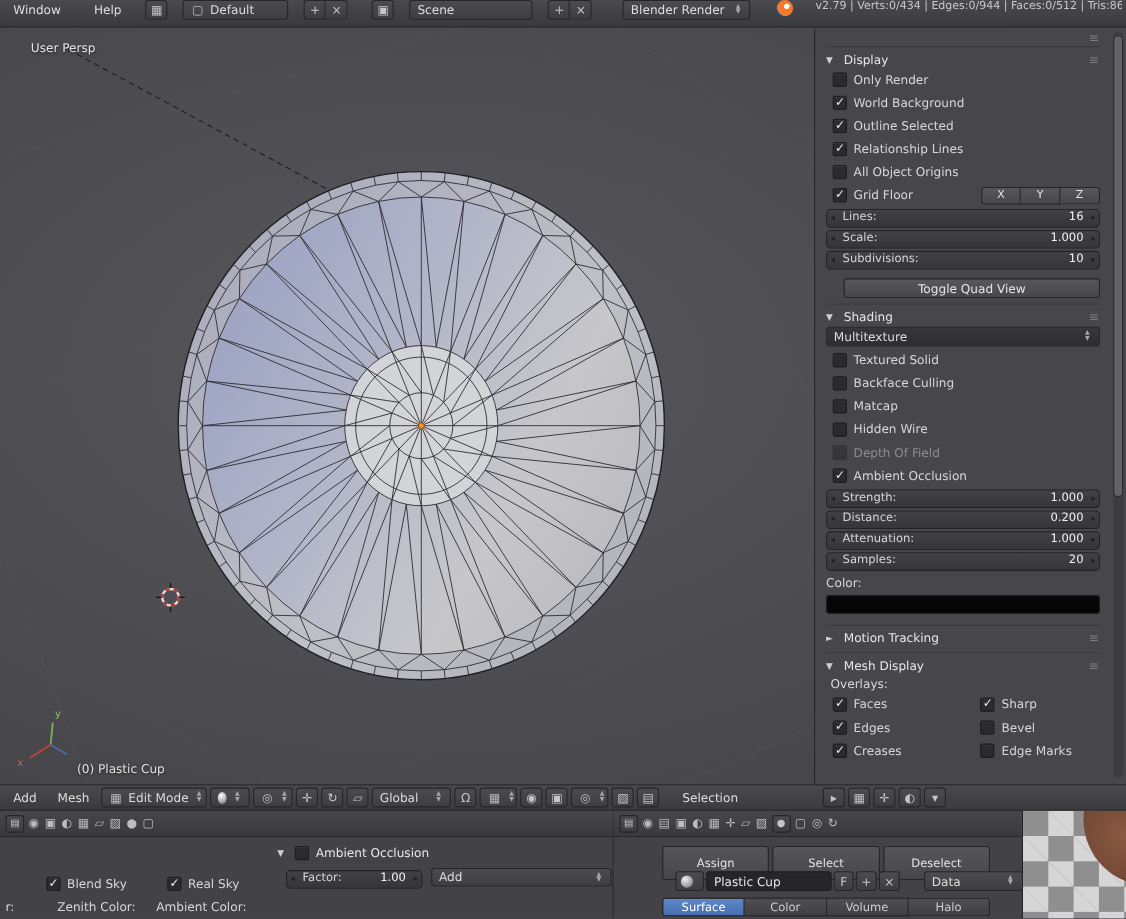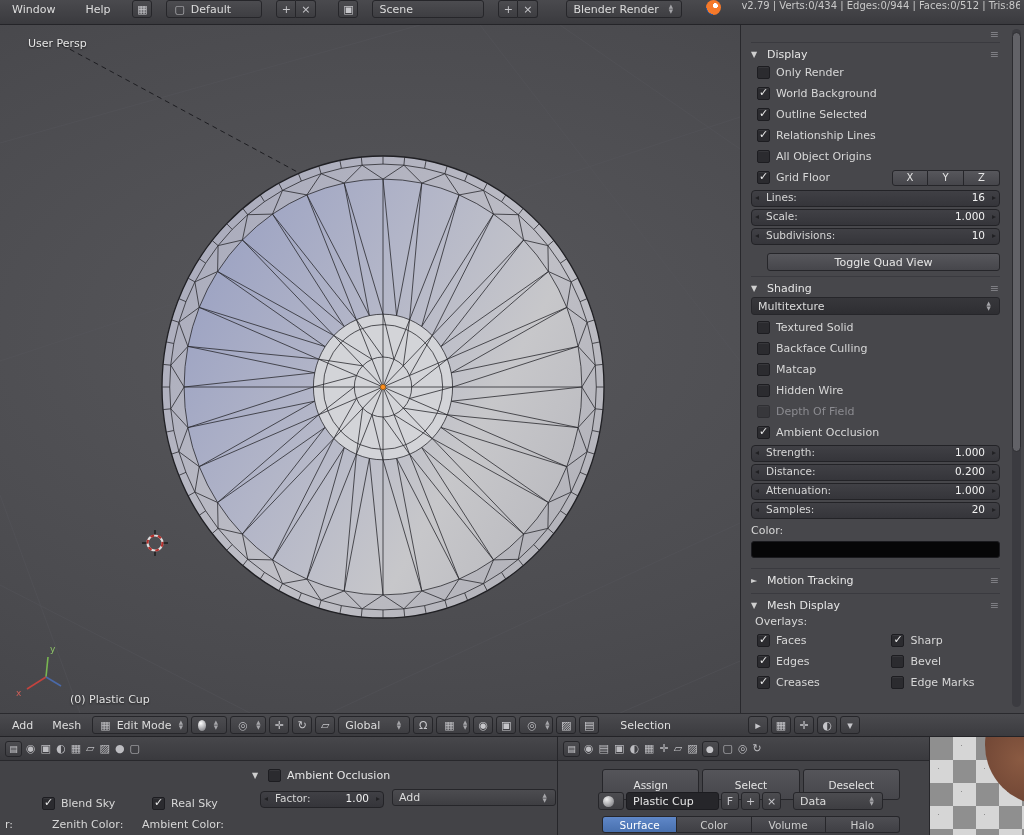--- a/index.html
+++ b/index.html
@@ -419,31 +419,31 @@
       <div class="icon-btn sm">●</div>
       <span class="icon-plain">▢</span>
       <span class="icon-plain">◎</span>
       <span class="icon-plain">↻</span>
     </div>
     <div style="position:absolute;left:44px;top:32px;width:298px;display:flex;gap:3px">
       <div class="bbtn">Assign</div>
       <div class="bbtn">Select</div>
       <div class="bbtn">Deselect</div>
     </div>
-    <div style="position:absolute;left:40px;top:55px;width:285px;display:flex;gap:2px;align-items:flex-end">
+    <div style="position:absolute;left:56px;top:55px;width:316px;display:flex;gap:2px;align-items:flex-end">
       <div class="combo" style="width:26px;padding:0 4px">
         <span class="mat-sphere"></span>
       </div>
       <div class="fld" style="flex:1">
           <span>Plastic Cup</span>
         </div>
       <div class="icon-btn" style="width:18px">F</div>
       <div class="icon-btn" style="width:19px">+</div>
       <div class="icon-btn" style="width:19px">×</div>
-      <div class="combo" style="width:90px;margin-left:10px">
+      <div class="combo" style="width:90px;margin-left:20px">
         <span>Data</span>
         <span class="ud"></span>
       </div>
     </div>
     <div class="tabs" style="position:absolute;left:44px;top:79px;width:298px">
       <div class="tab on">Surface</div>
       <div class="tab">Color</div>
       <div class="tab">Volume</div>
       <div class="tab">Halo</div>
     </div>

